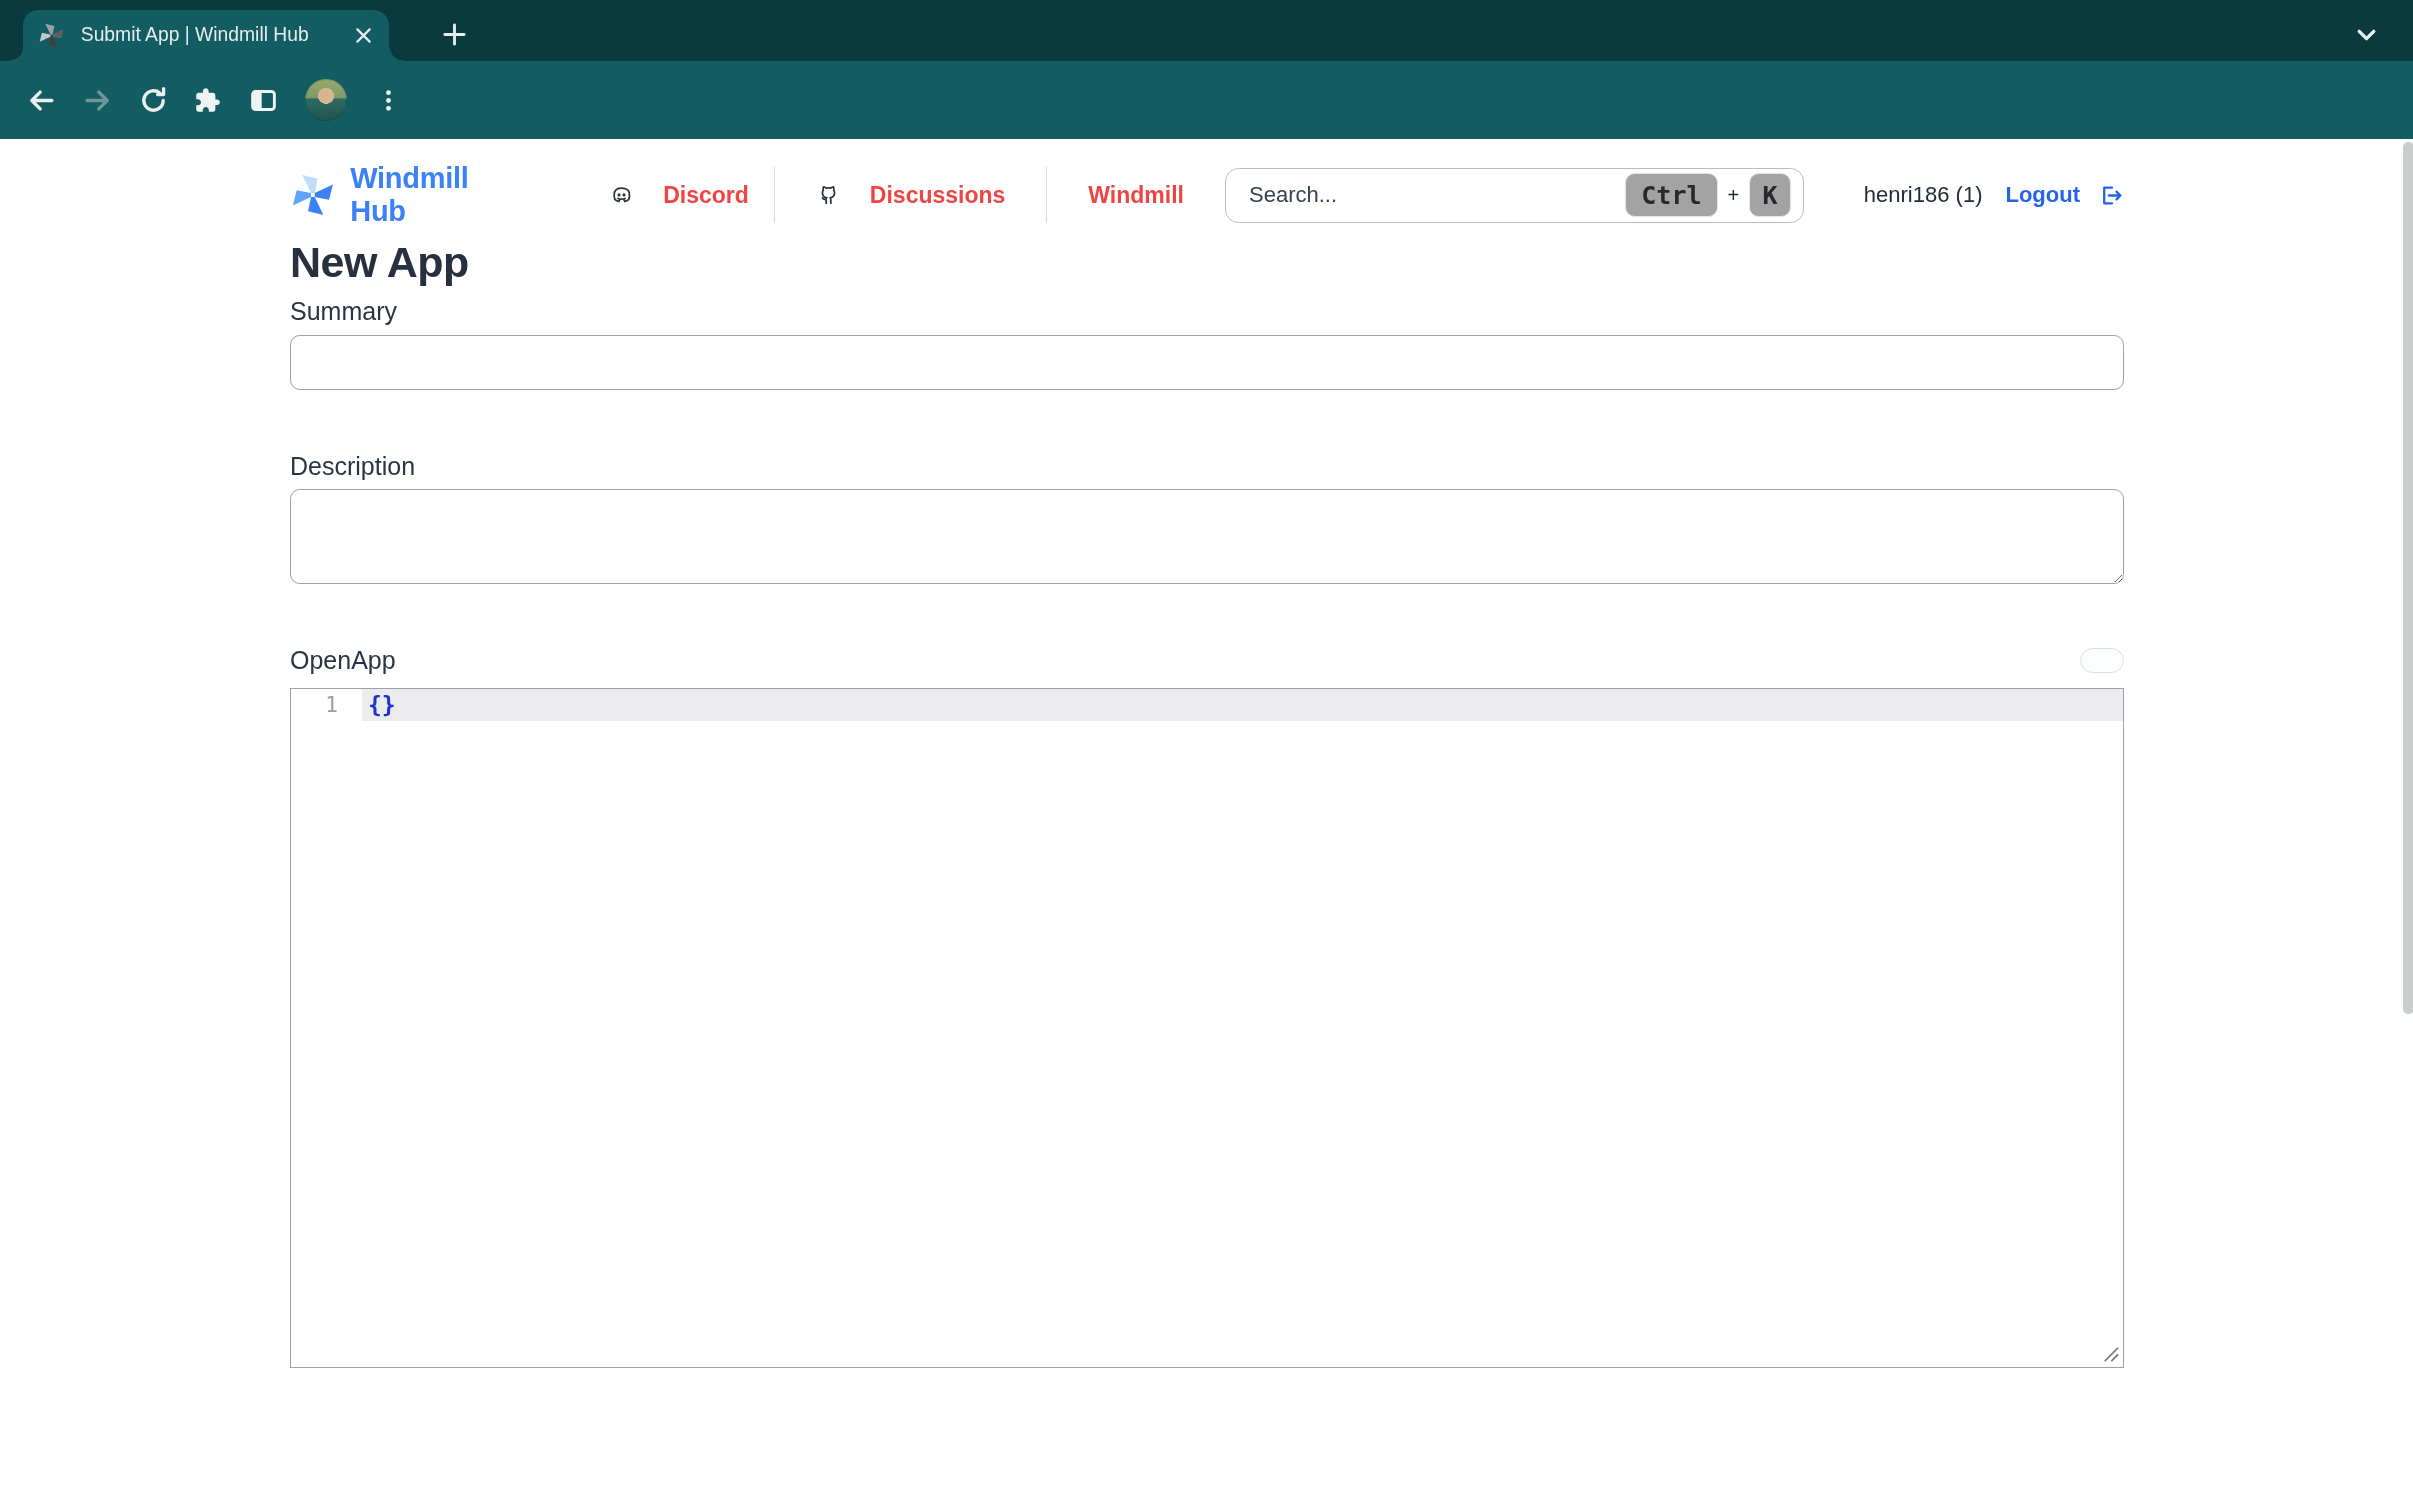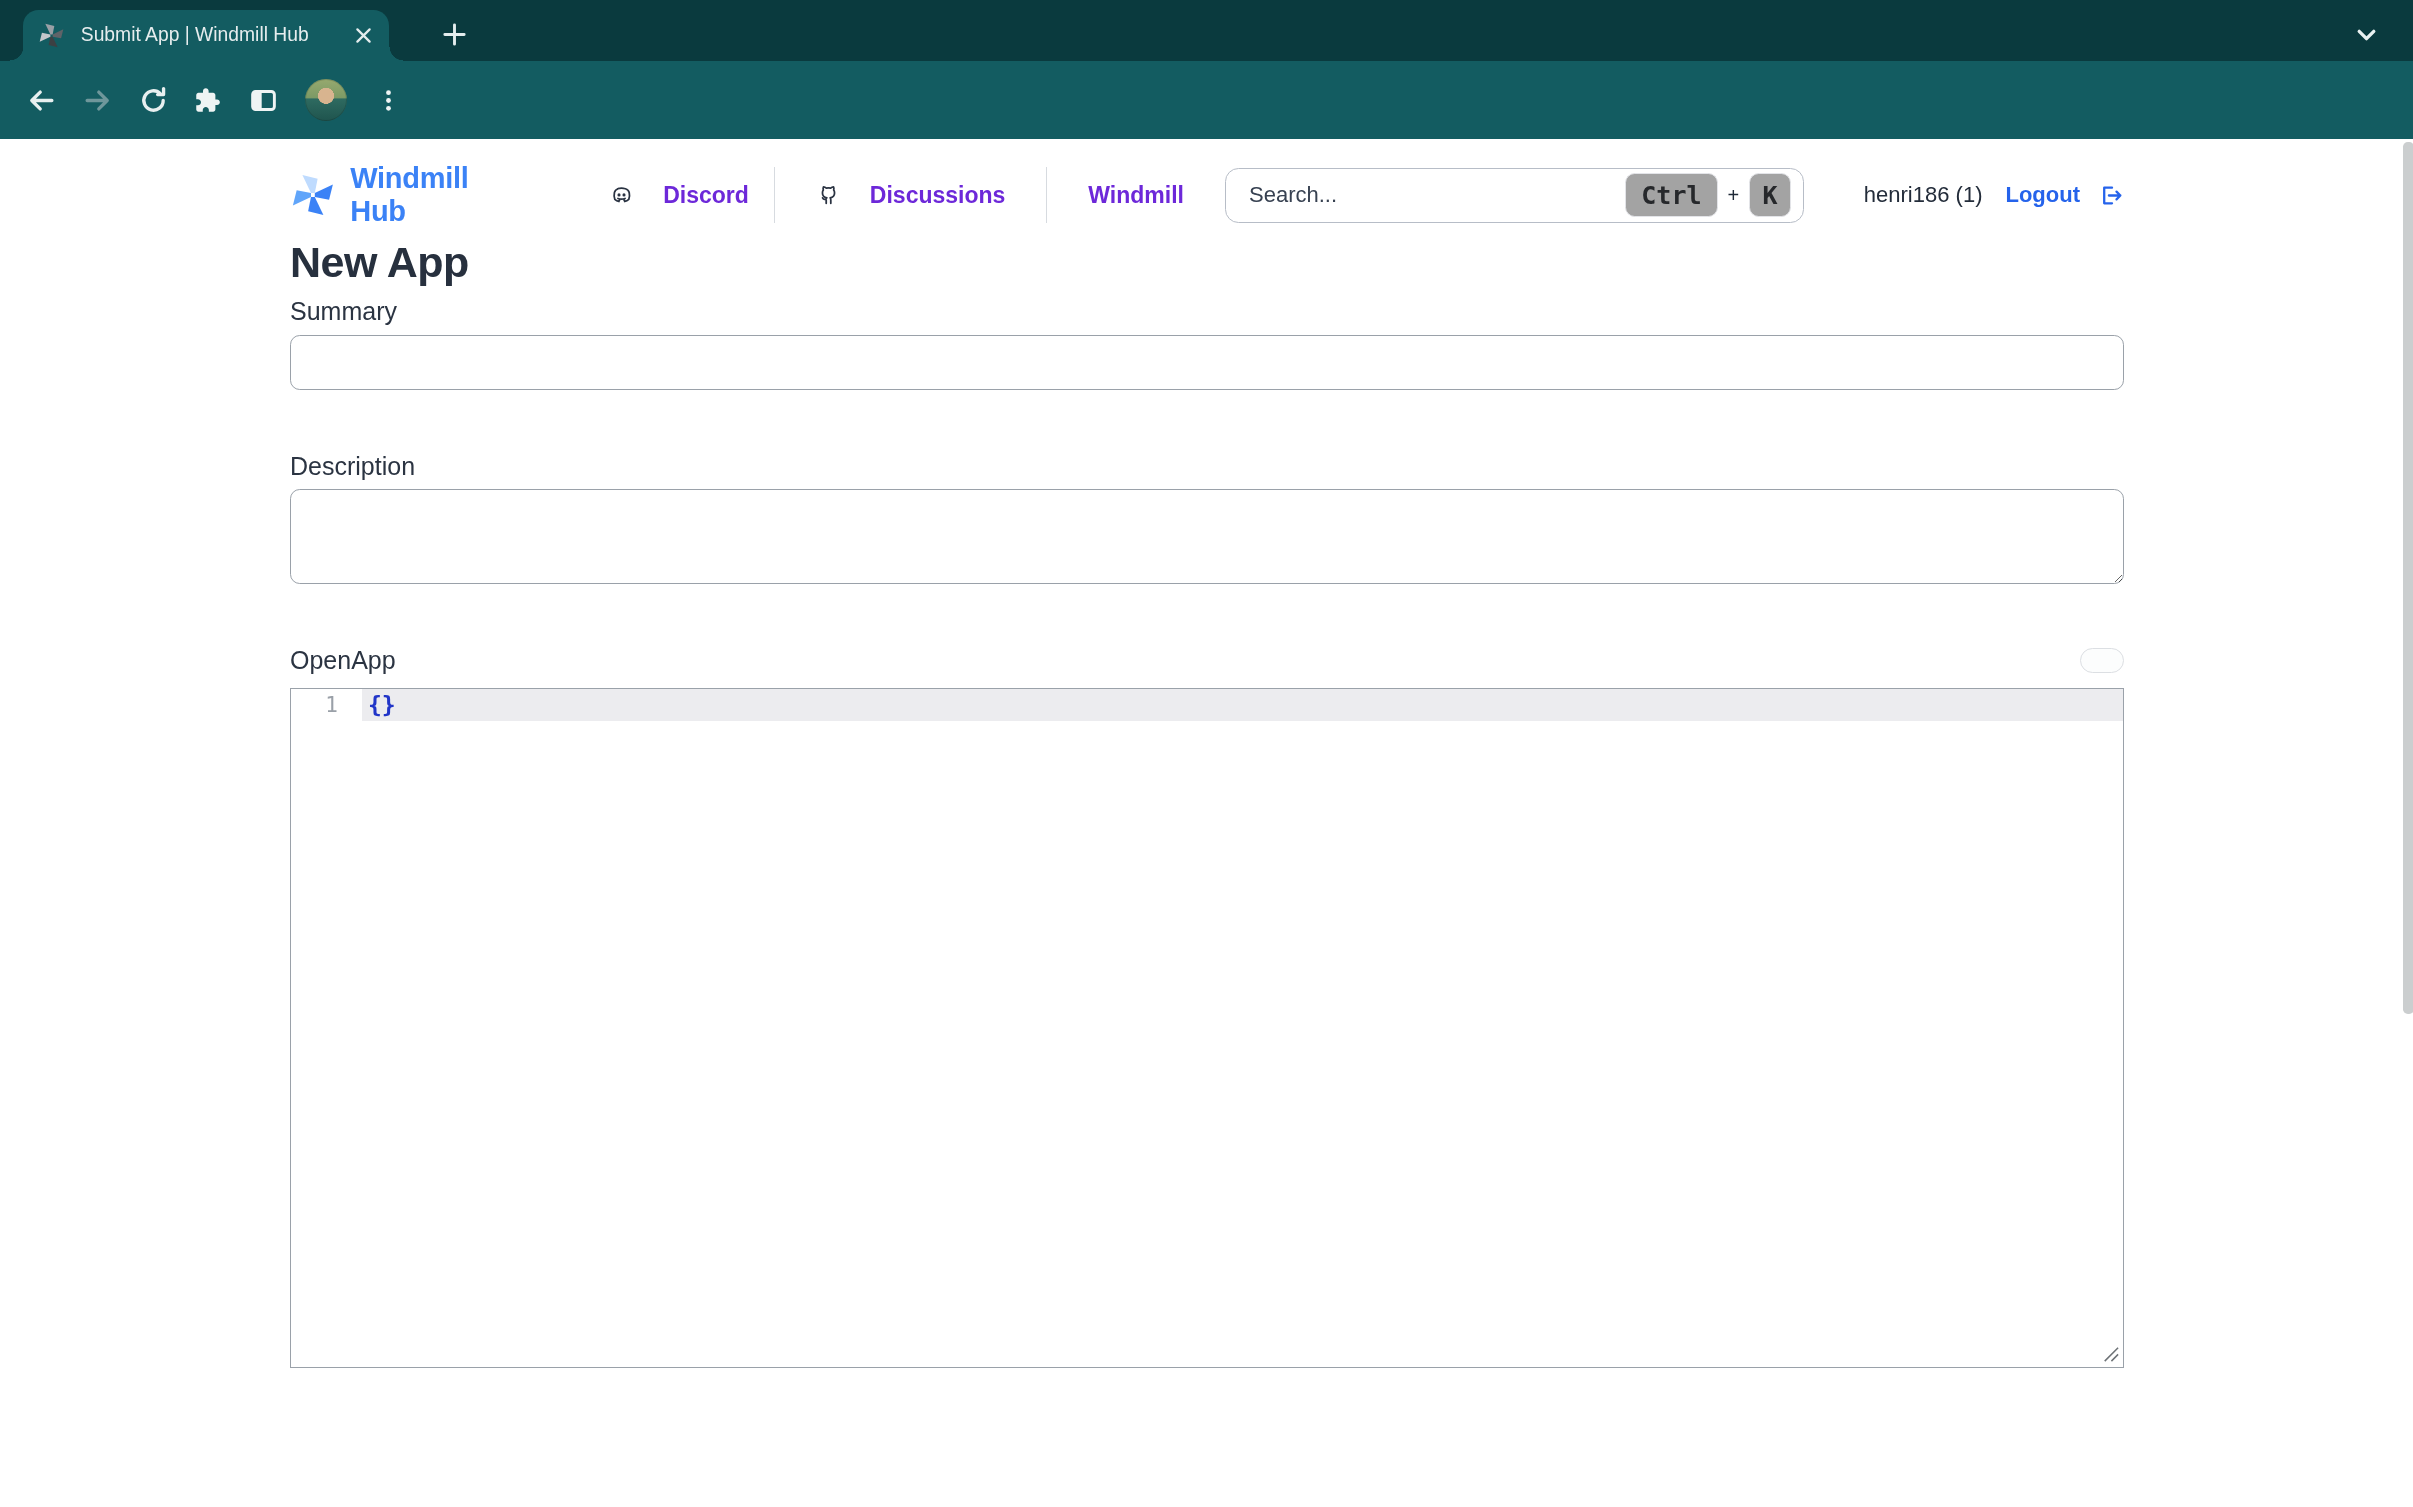--- a/index.html
+++ b/index.html
@@ -47,21 +47,21 @@
   .page { position:relative; height:1000px; background:#fff; }
   .scroll-thumb { position:absolute; top:2.9px; right:0; width:10.6px; height:872px;
     background:#cbcecf; border-radius:4.8px; }
   .container { width:1834px; margin-left:290px; padding-top:28px; }
 
   .site-header { display:flex; align-items:center; height:56px; }
   .brand { display:flex; align-items:center; gap:14.5px; cursor:pointer; }
   .brand-logo { width:50px; height:50px; }
   .brand-name { color:#3b82f6; font-size:29px; font-weight:700; letter-spacing:-0.3px; }
   .nav { display:flex; align-items:center; margin-left:93px; height:56px; }
-  .nav-item { display:flex; align-items:center; gap:29px; color:#6d28d9;
+  .nav-item { display:flex; align-items:center; gap:29px; color:#ef4444;
     font-size:23px; font-weight:600; padding:0 41px; height:56px; cursor:pointer; }
   .nav-item:first-child { padding-left:0; padding-right:25px; }
   .nav-sep { width:1px; height:56px; background:#d7dbe0; }
   .nav-ic { width:25px; height:25px; }
 
   .search { width:626px; height:55px; margin-left:auto; border:1.9px solid #b7bdc7;
     border-radius:13.5px; display:flex; align-items:center; padding:0 11.6px 0 23px; background:#fff; }
   .search input { flex:1; border:none; outline:none; font-size:22px; color:#1f2937;
     font-family:"Liberation Sans",sans-serif; background:transparent; }
   .search input::placeholder { color:#374151; opacity:1; }

